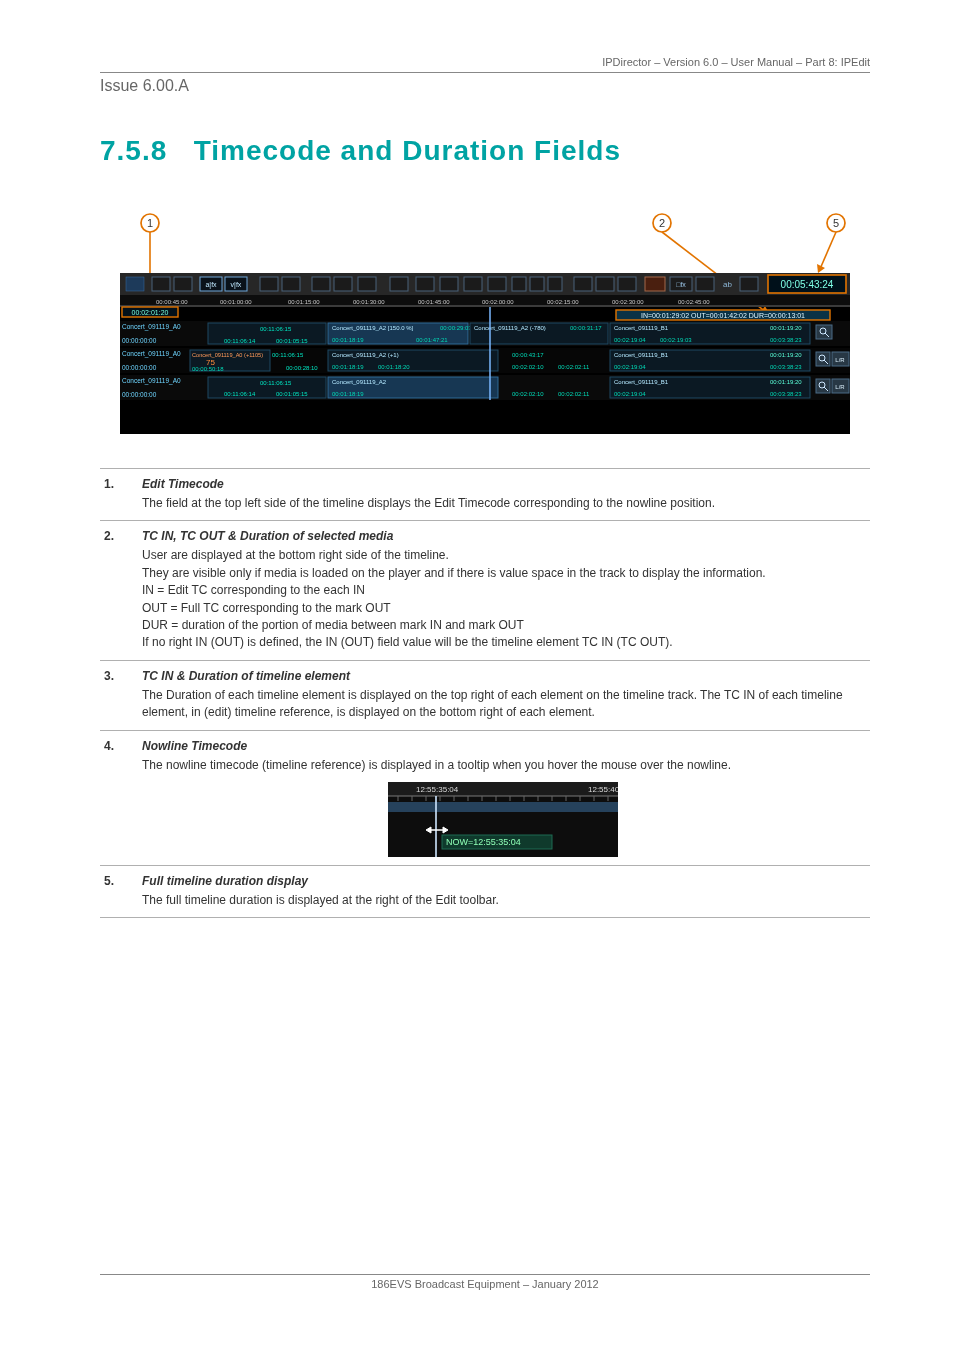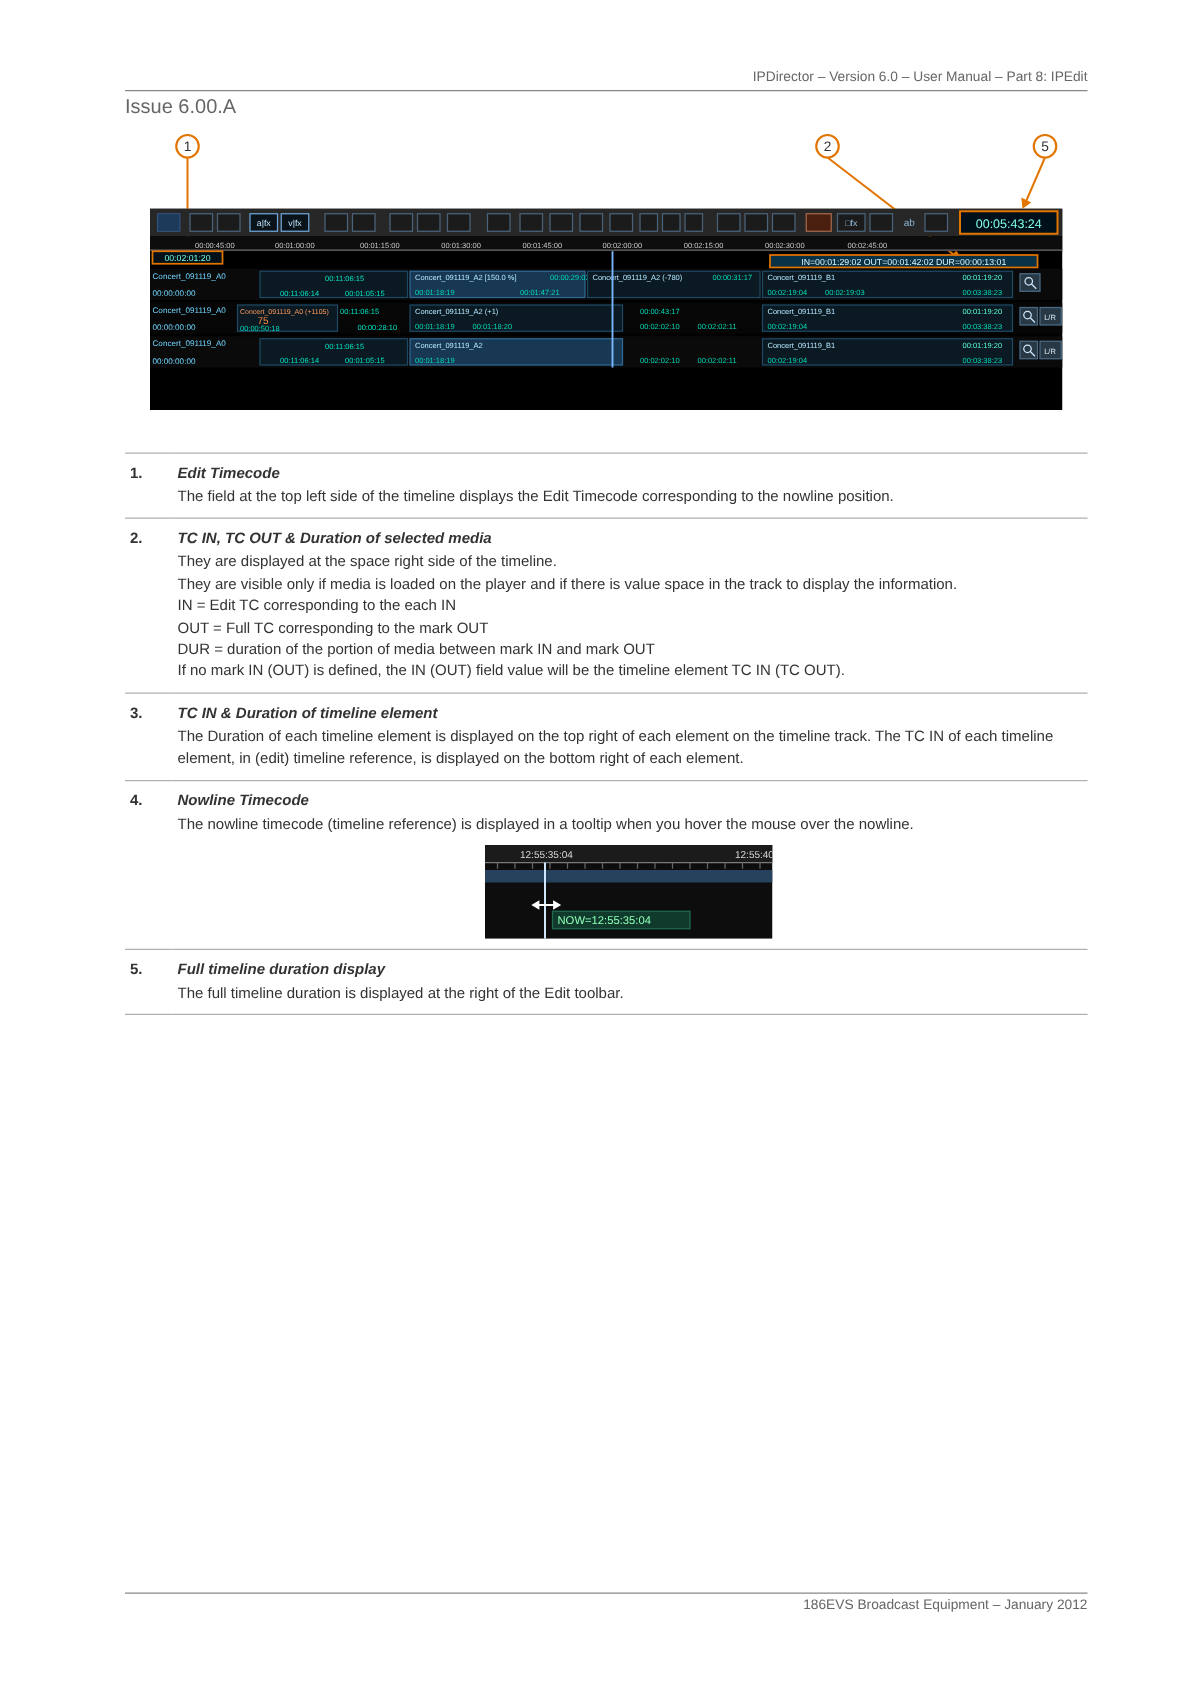--- a/index.html
+++ b/index.html
@@ -67,33 +67,38 @@
   .desc-title { font-weight: bold; margin-bottom: 4px; font-style: italic; }
   .desc-body { line-height: 1.45; color: #333; }
   .nowline-wrap { display: block; margin: 8px auto 0 auto; }
   .footer-line {
     margin-top: auto;
     border-top: 1px solid #888;
     padding-top: 3px;
     font-size: 11px;
     color: #666;
     display: flex;
-    justify-content: flex-end;
+    justify-content: center;
   }
 </style>
 </head>
 <body>
 
 <div class="page">
 
   <div>
     <div class="header-line right">IPDirector – Version 6.0 – User Manual – Part 8: IPEdit</div>
     <div class="sub-line">Issue 6.00.A</div>
   </div>
 
+  <h2 class="section-title">
+    <span>7.5.8</span>
+    &nbsp;
+    <span>Timecode and Duration Fields</span>
+  </h2>
 
   <div class="figure">
     <svg class="fig-svg" viewBox="0 0 730 233">
 
       <rect x="0" y="0" width="730" height="233" fill="#ffffff"></rect>
       <rect x="0" y="72" width="730" height="161" fill="#000000"></rect>
 
       <g>
         <circle cx="30" cy="22" r="9" fill="none" stroke="#e27400" stroke-width="1.7"></circle>
         <text x="30" y="26" text-anchor="middle" font-size="11" fill="#333">1</text>
@@ -290,26 +295,26 @@
       <td class="descbox">
         <div class="desc-title">Edit Timecode</div>
         <div class="desc-body">The field at the top left side of the timeline displays the Edit Timecode corresponding to the nowline position.</div>
       </td>
     </tr>
     <tr>
       <td class="num">2.</td>
       <td class="descbox">
         <div class="desc-title">TC IN, TC OUT &amp; Duration of selected media</div>
         <div class="desc-body">
-          <div>They are displayed at the space right side of the timeline.</div>
+          <div>User are displayed at the bottom right side of the timeline.</div>
           <div>They are visible only if media is loaded on the player and if there is value space in the track to display the information.</div>
           <div>IN = Edit TC corresponding to the each IN</div>
           <div>OUT = Full TC corresponding to the mark OUT</div>
           <div>DUR = duration of the portion of media between mark IN and mark OUT</div>
-          <div>If no mark IN (OUT) is defined, the IN (OUT) field value will be the timeline element TC IN (TC OUT).</div>
+          <div>If no right IN (OUT) is defined, the IN (OUT) field value will be the timeline element TC IN (TC OUT).</div>
         </div>
       </td>
     </tr>
     <tr>
       <td class="num">3.</td>
       <td class="descbox">
         <div class="desc-title">TC IN &amp; Duration of timeline element</div>
         <div class="desc-body">The Duration of each timeline element is displayed on the top right of each element on the timeline track. The TC IN of each timeline element, in (edit) timeline reference, is displayed on the bottom right of each element.</div>
       </td>
     </tr>

